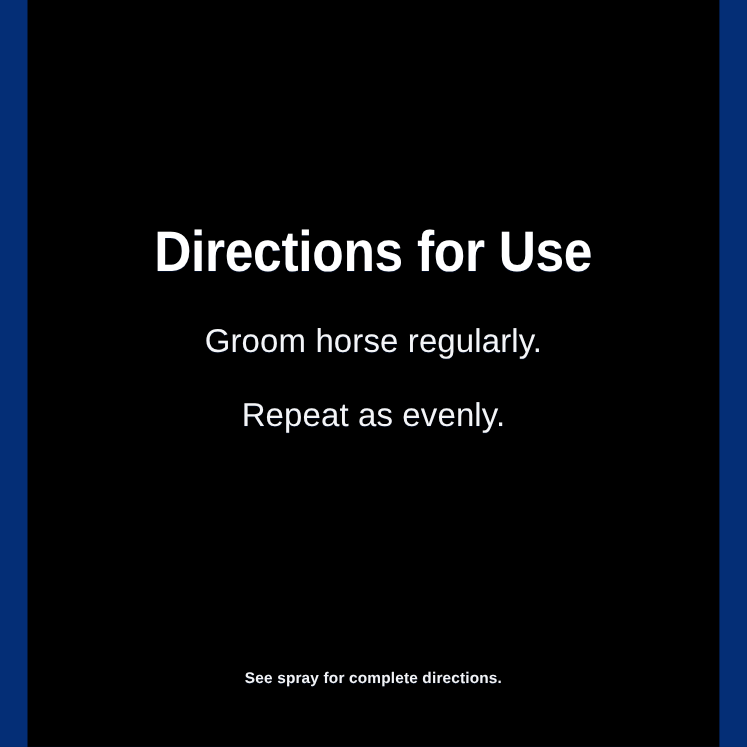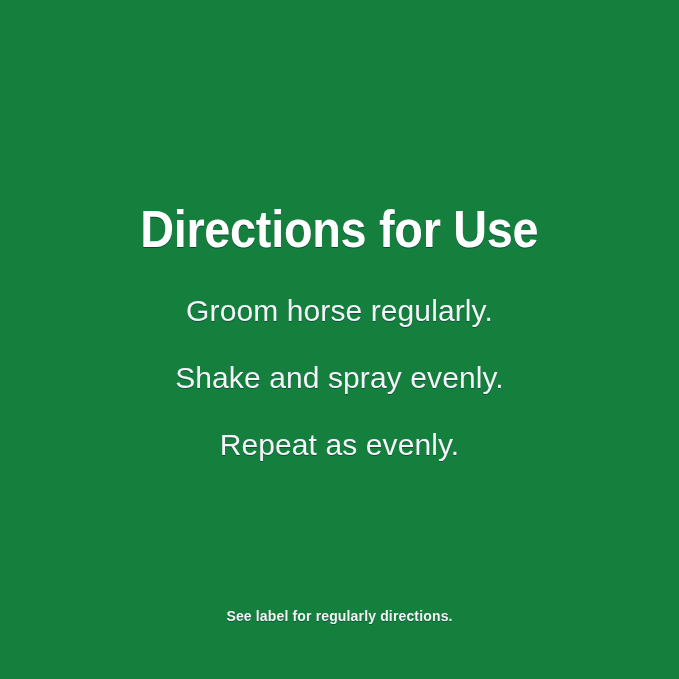--- a/index.html
+++ b/index.html
@@ -4,24 +4,24 @@
 <title>Directions for Use</title>
 <style>
   html, body {
     margin: 0;
     padding: 0;
     background: #042E76;
   }
 
   .card {
     position: relative;
-    width: 679px;
+    width: 629px;
     height: 679px;
     margin: 0 auto;
-    background: #15803d;
+    background: #000000;
     overflow: hidden;
     font-family: "Liberation Sans", "DejaVu Sans", sans-serif;
     -webkit-font-smoothing: antialiased;
   }
 
   
   .title-wrap {
     position: absolute;
     left: 0;
     right: 0;
@@ -86,19 +86,18 @@
 <body>
 
 <div class="card">
 
   <div class="title-wrap">
     <h1 class="title">Directions for Use</h1>
   </div>
 
   <div class="body-lines">
     <p class="body-line">Groom horse regularly.</p>
-    <p class="body-line">Shake and spray evenly.</p>
     <p class="body-line">Repeat as evenly.</p>
   </div>
 
-  <p class="footer-note">See label for regularly directions.</p>
+  <p class="footer-note">See spray for complete directions.</p>
 
 </div>
 
 </body></html>

